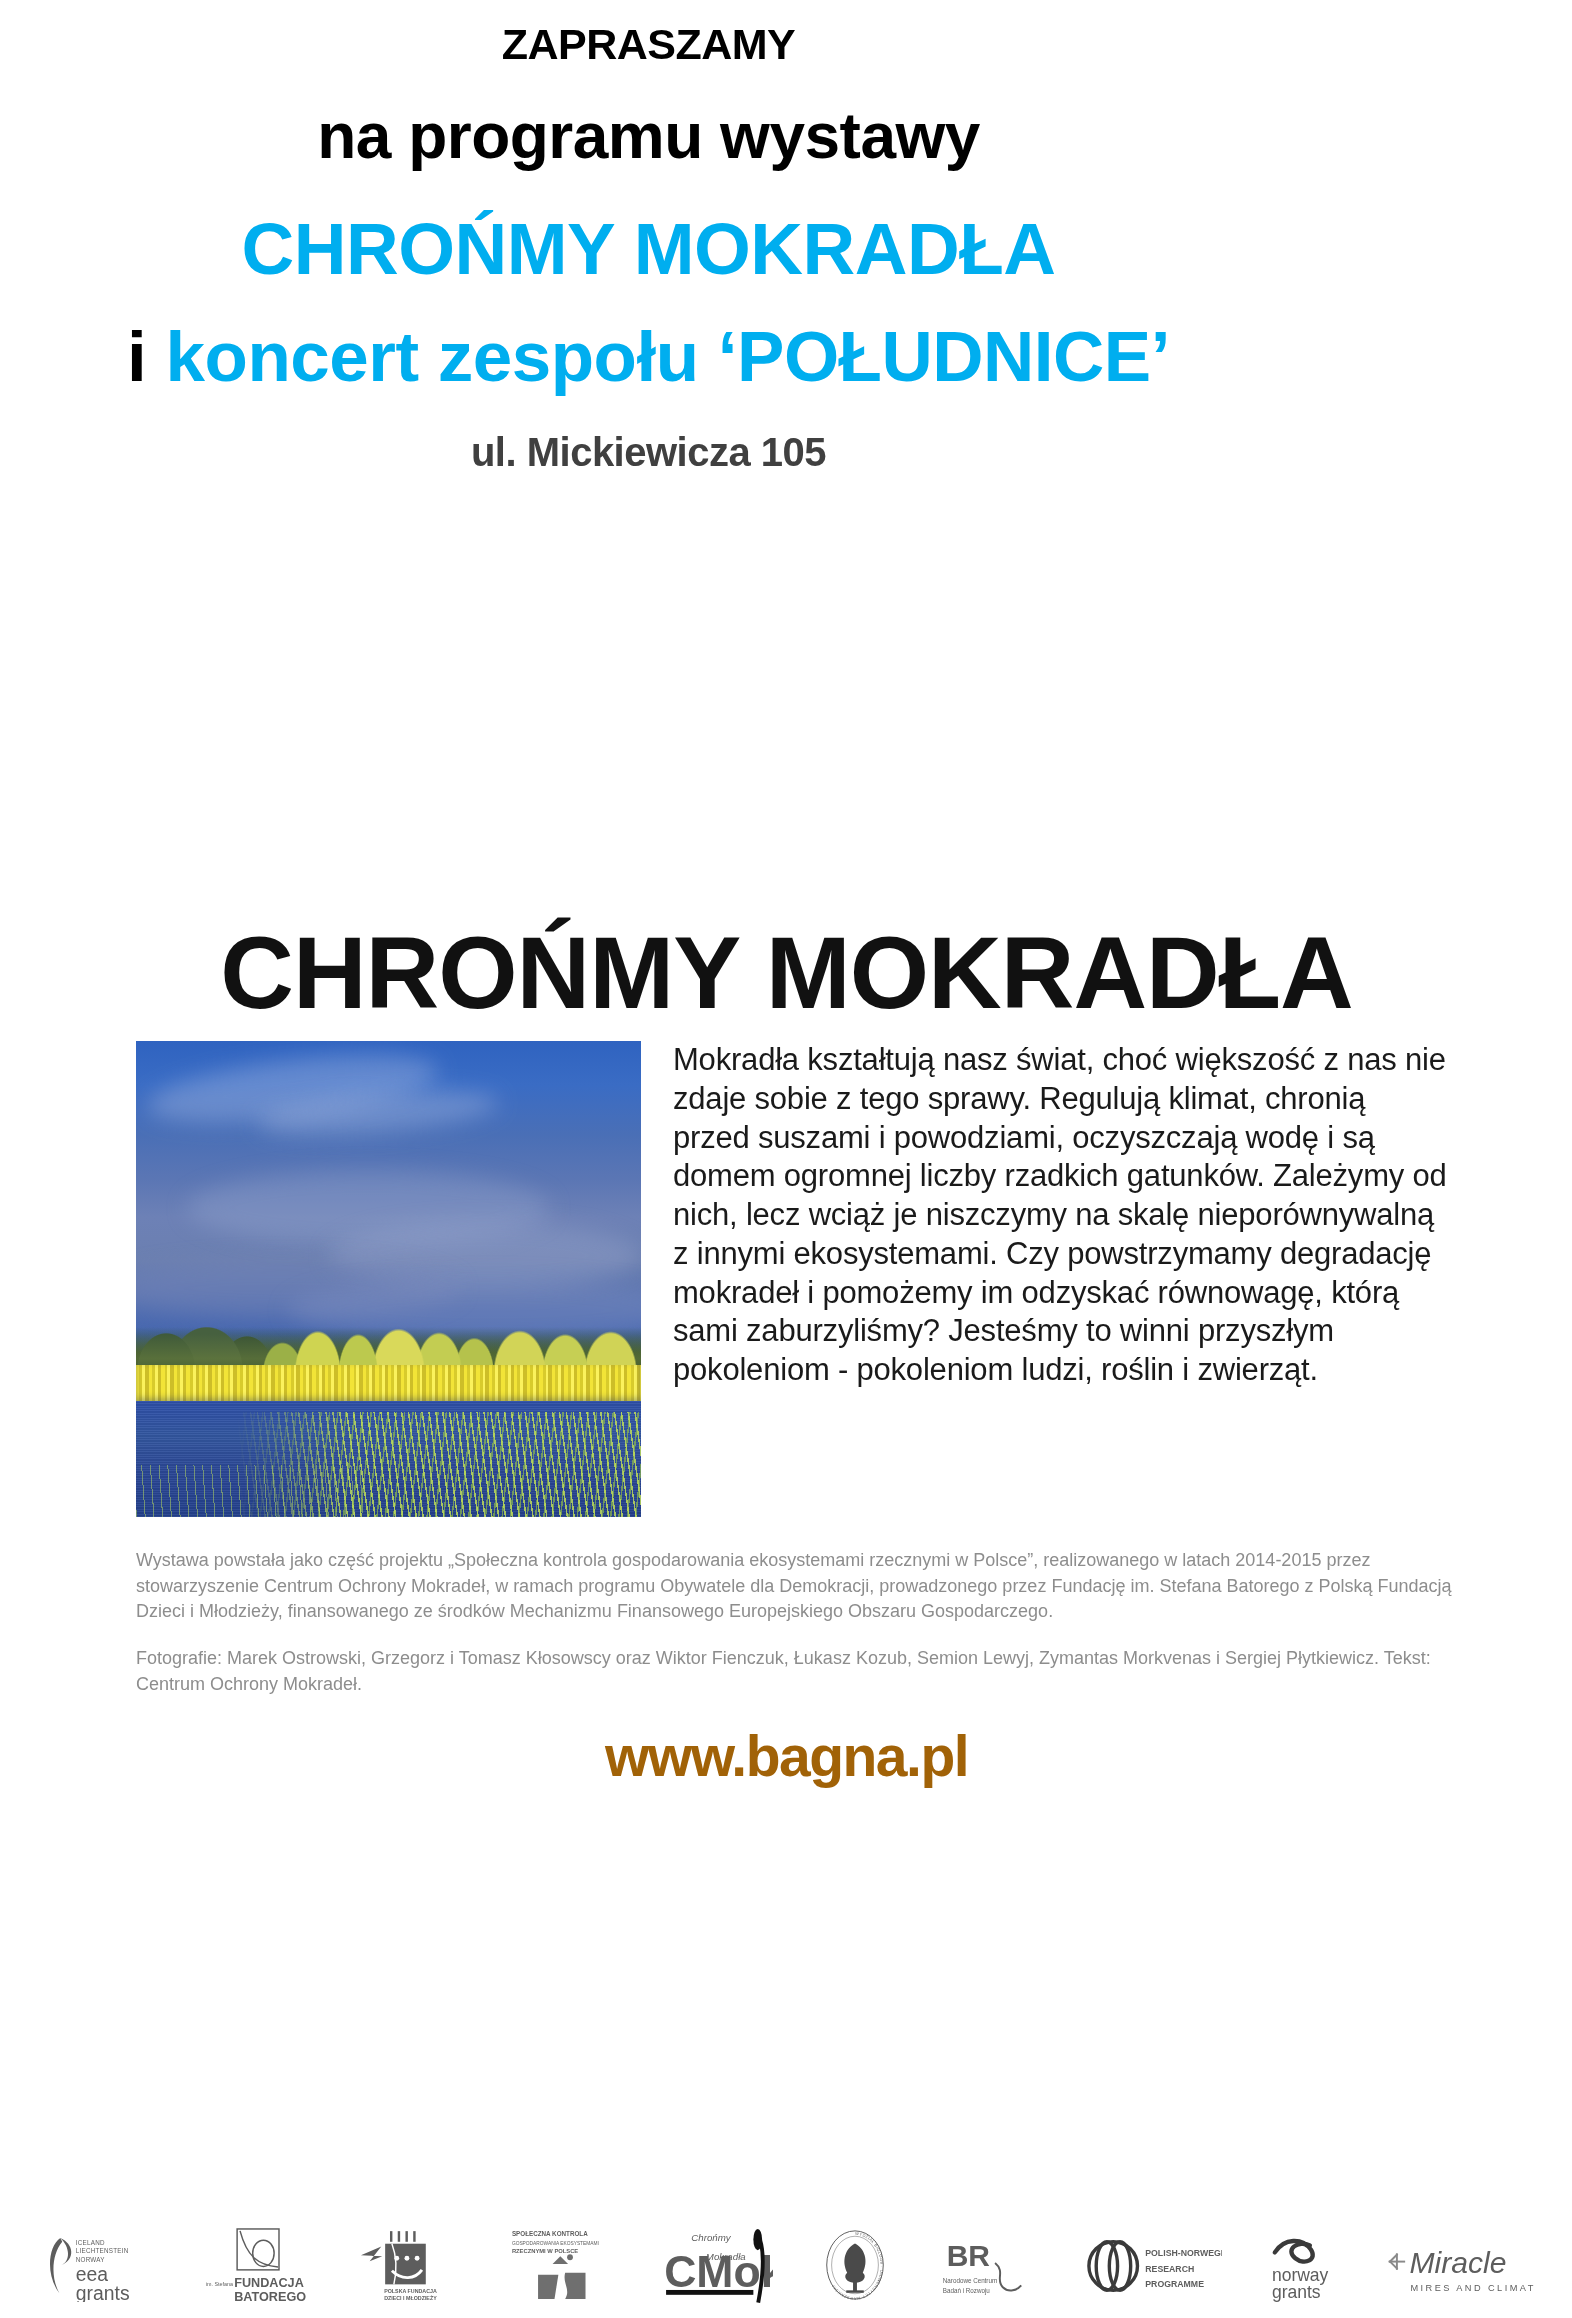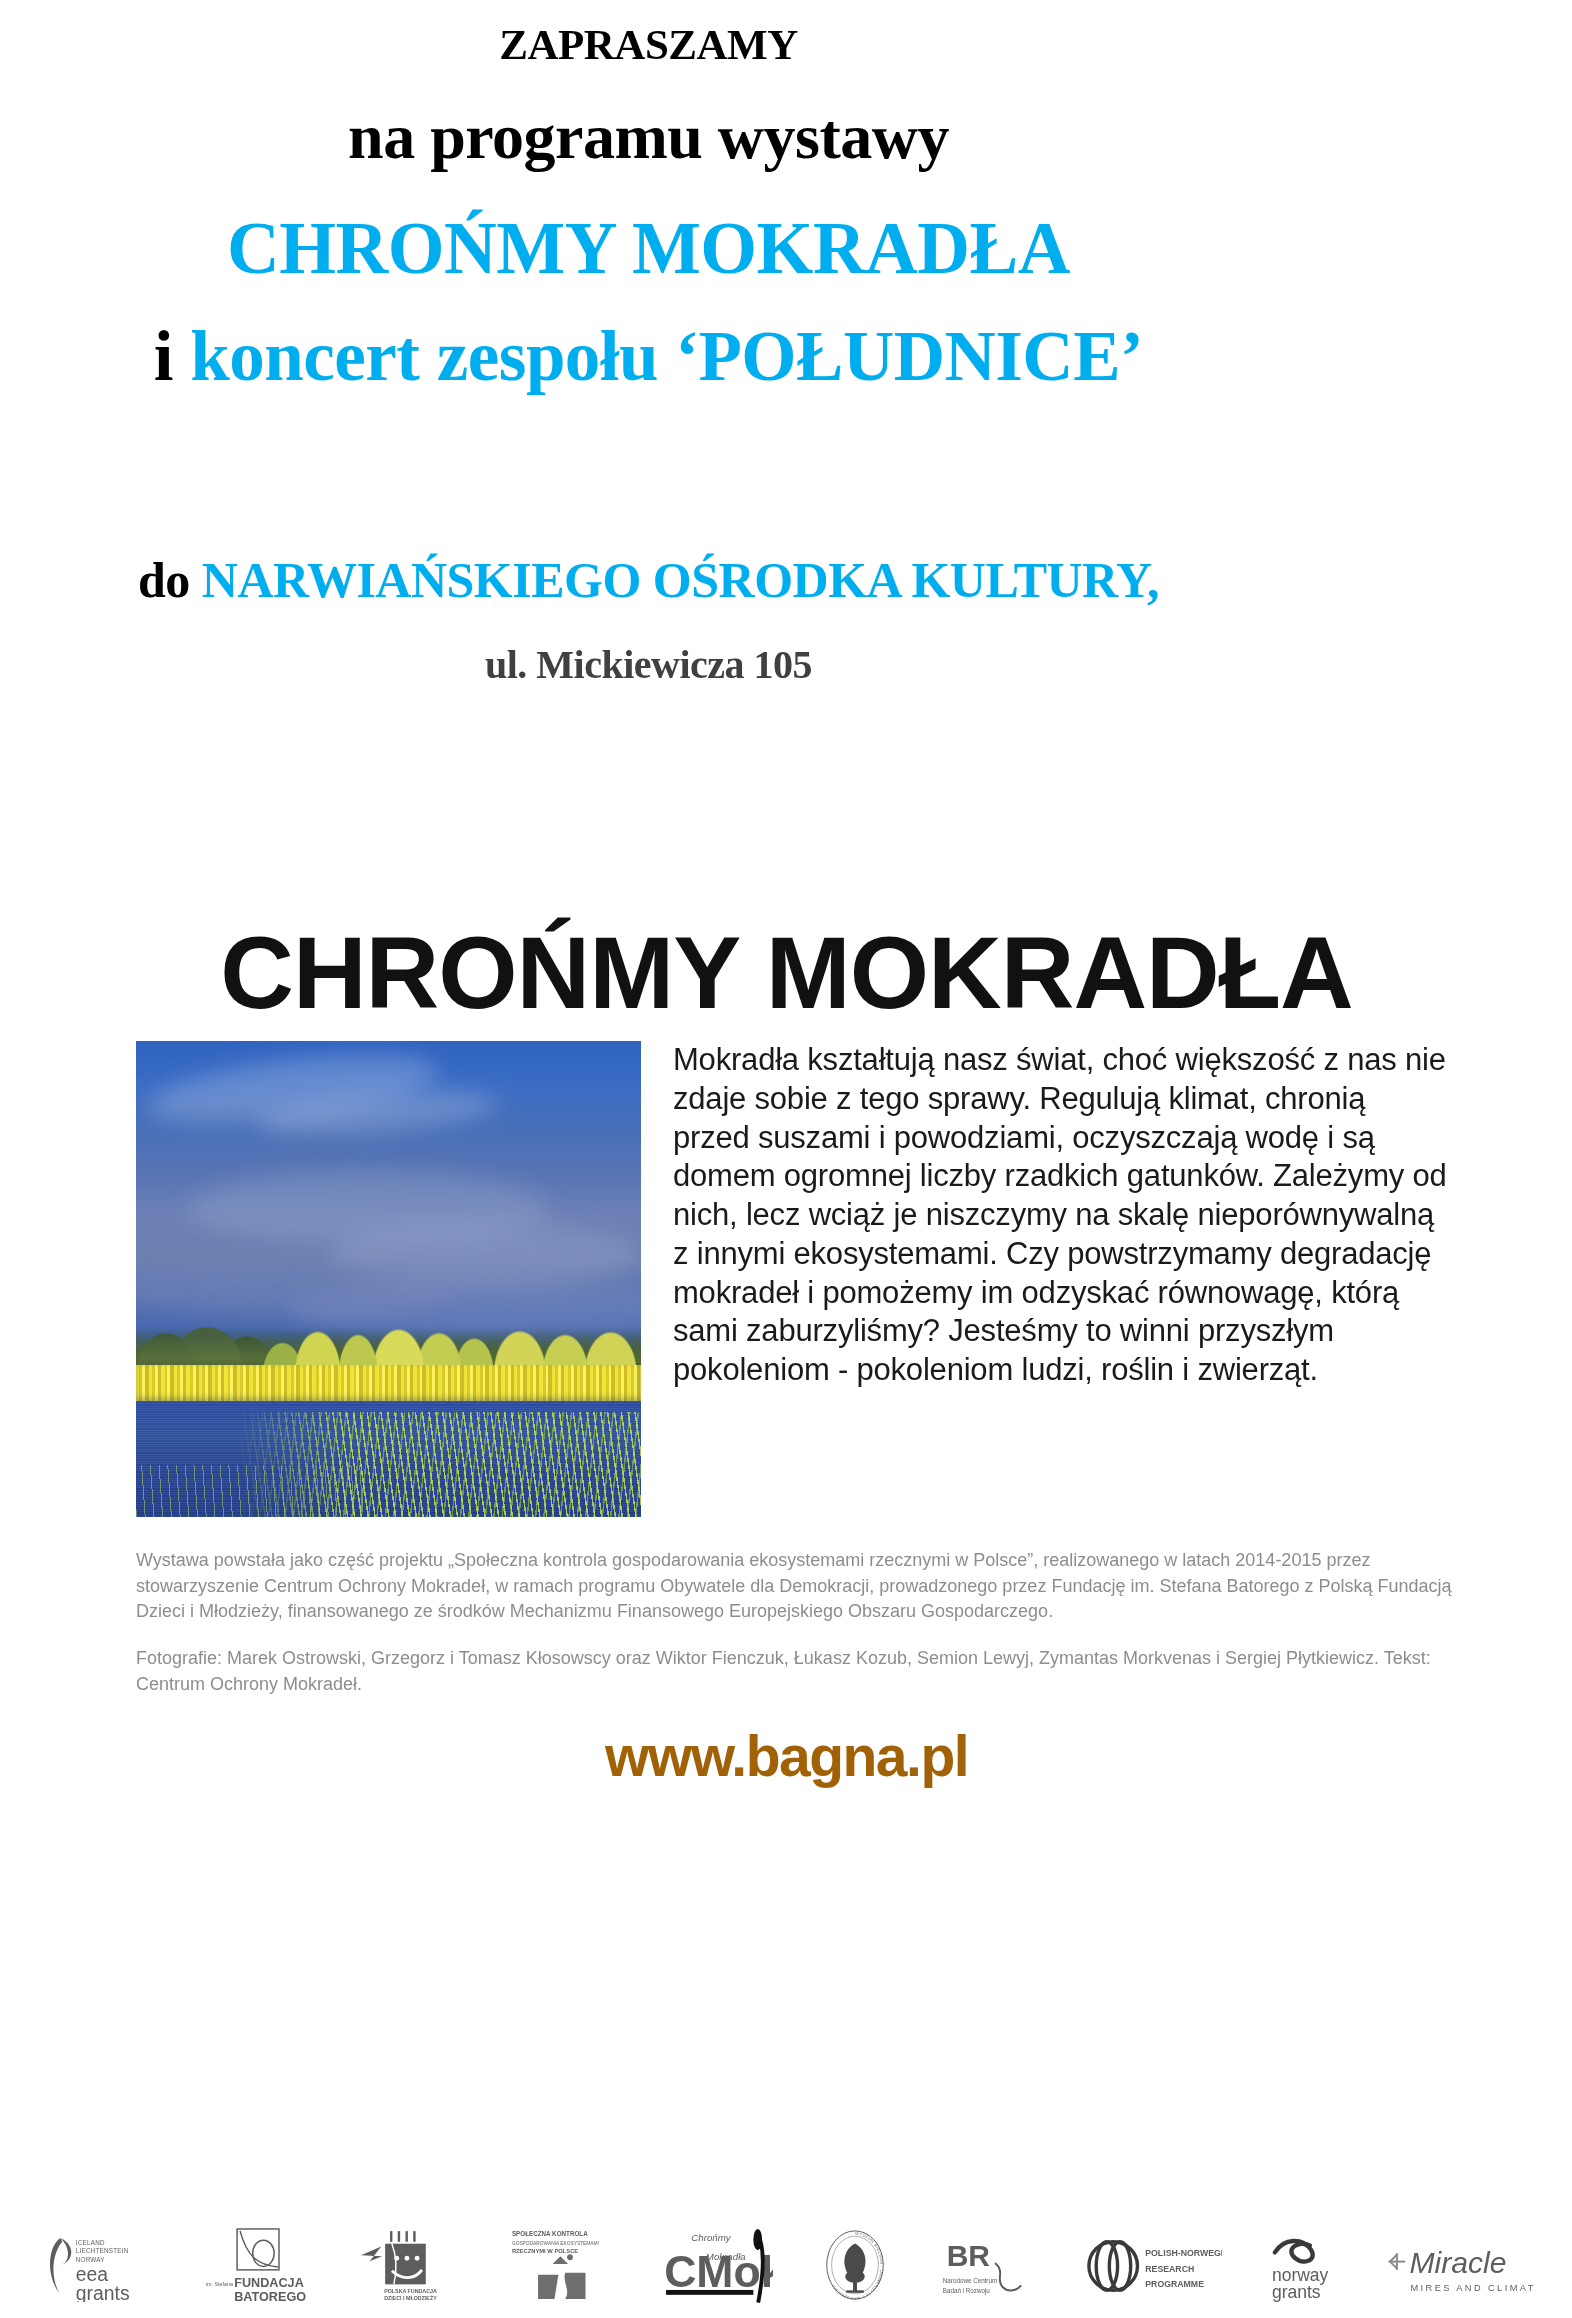--- a/index.html
+++ b/index.html
@@ -16,21 +16,20 @@
     overflow: hidden;
     position: relative;
   }
 
   
   .invite {
     width: 1297px;
     text-align: center;
     padding-top: 14.6px;
     box-sizing: border-box;
-    font-family: Liberation Serif, serif;
   }
   .invite-line {
     font-weight: bold;
     line-height: 1.06;
     letter-spacing: -0.5px;
     white-space: nowrap;
   }
   .l-zapraszamy {
     font-size: 43px;
     color: #000;
@@ -275,23 +274,20 @@
   <div class="invite-line l-zapraszamy">ZAPRASZAMY</div>
 
   <div class="invite-line l-naotwarcie">na programu wystawy</div>
 
   <div class="invite-line l-chronmy">CHROŃMY MOKRADŁA</div>
 
   <div class="invite-line l-koncert">
     <span class="blk">i </span><span class="blu">koncert zespołu ‘POŁUDNICE’</span>
   </div>
 
-  <div class="invite-line l-nok">
-    <span class="blk">do </span><span class="blu">NARWIAŃSKIEGO OŚRODKA KULTURY,</span>
-  </div>
 
   <div class="invite-line l-street">ul. Mickiewicza 105</div>
 
 
 </div>
 
 <div class="poster">
 
   <div class="poster-title">CHROŃMY MOKRADŁA</div>
 

